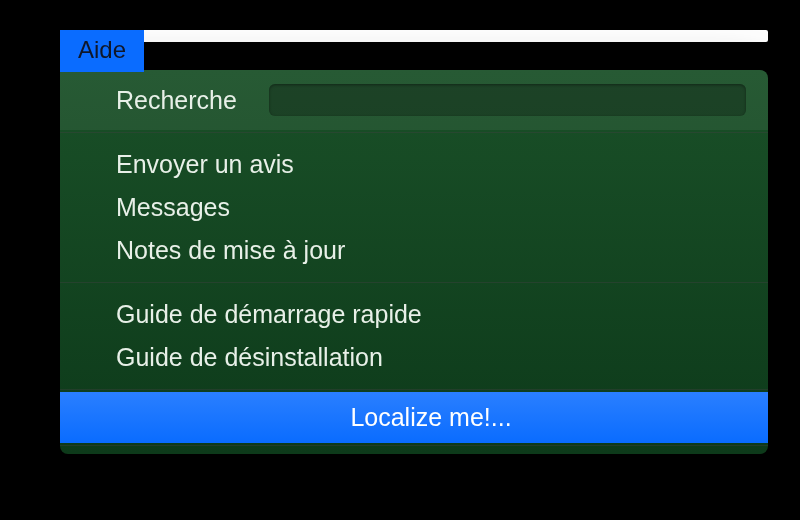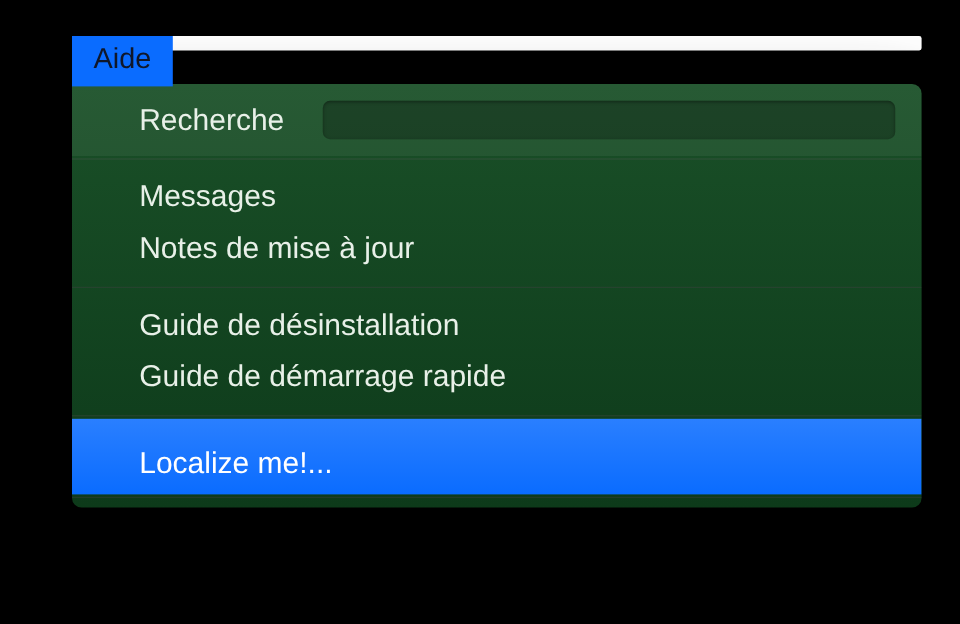--- a/index.html
+++ b/index.html
@@ -84,22 +84,23 @@
       color: #e8f0e8;
       font-size: 25px;
       padding: 4px 22px 4px 56px;
       cursor: default;
       font-weight: 400;
       line-height: 1.4;
     }
     .menu-item.highlighted {
       background: linear-gradient(180deg, #2a7fff 0%, #0a6cff 100%);
       color: #fff;
-      padding-top: 20px;
+      padding-top: 8px;
       padding-bottom: 8px;
+      text-align: center;
     }
     .separator {
       height: 1px;
       background: rgba(255,255,255,0.15);
       margin: 0;
       border-top: 1px solid rgba(0,0,0,0.3);
     }
     .separator-wrap {
       padding: 2px 0;
     }
@@ -115,31 +116,32 @@
     <div class="search-row">
       <span class="search-label">Recherche</span>
       <input class="search-input" type="text" placeholder="" style="">
     </div>
 
     <div class="separator-wrap">
         <div class="separator"></div>
       </div>
 
     <div class="menu-section">
+      <div class="menu-item">Envoyer un avis</div>
       <div class="menu-item">Messages</div>
       <div class="menu-item">Notes de mise à jour</div>
     </div>
 
     <div class="separator-wrap">
         <div class="separator"></div>
       </div>
 
     <div class="menu-section">
+      <div class="menu-item">Guide de démarrage rapide</div>
       <div class="menu-item">Guide de désinstallation</div>
-      <div class="menu-item">Guide de démarrage rapide</div>
     </div>
 
     <div class="separator-wrap">
         <div class="separator"></div>
       </div>
 
     <div class="menu-section" style="padding:0">
       <div class="menu-item highlighted">Localize me!...</div>
     </div>
 

